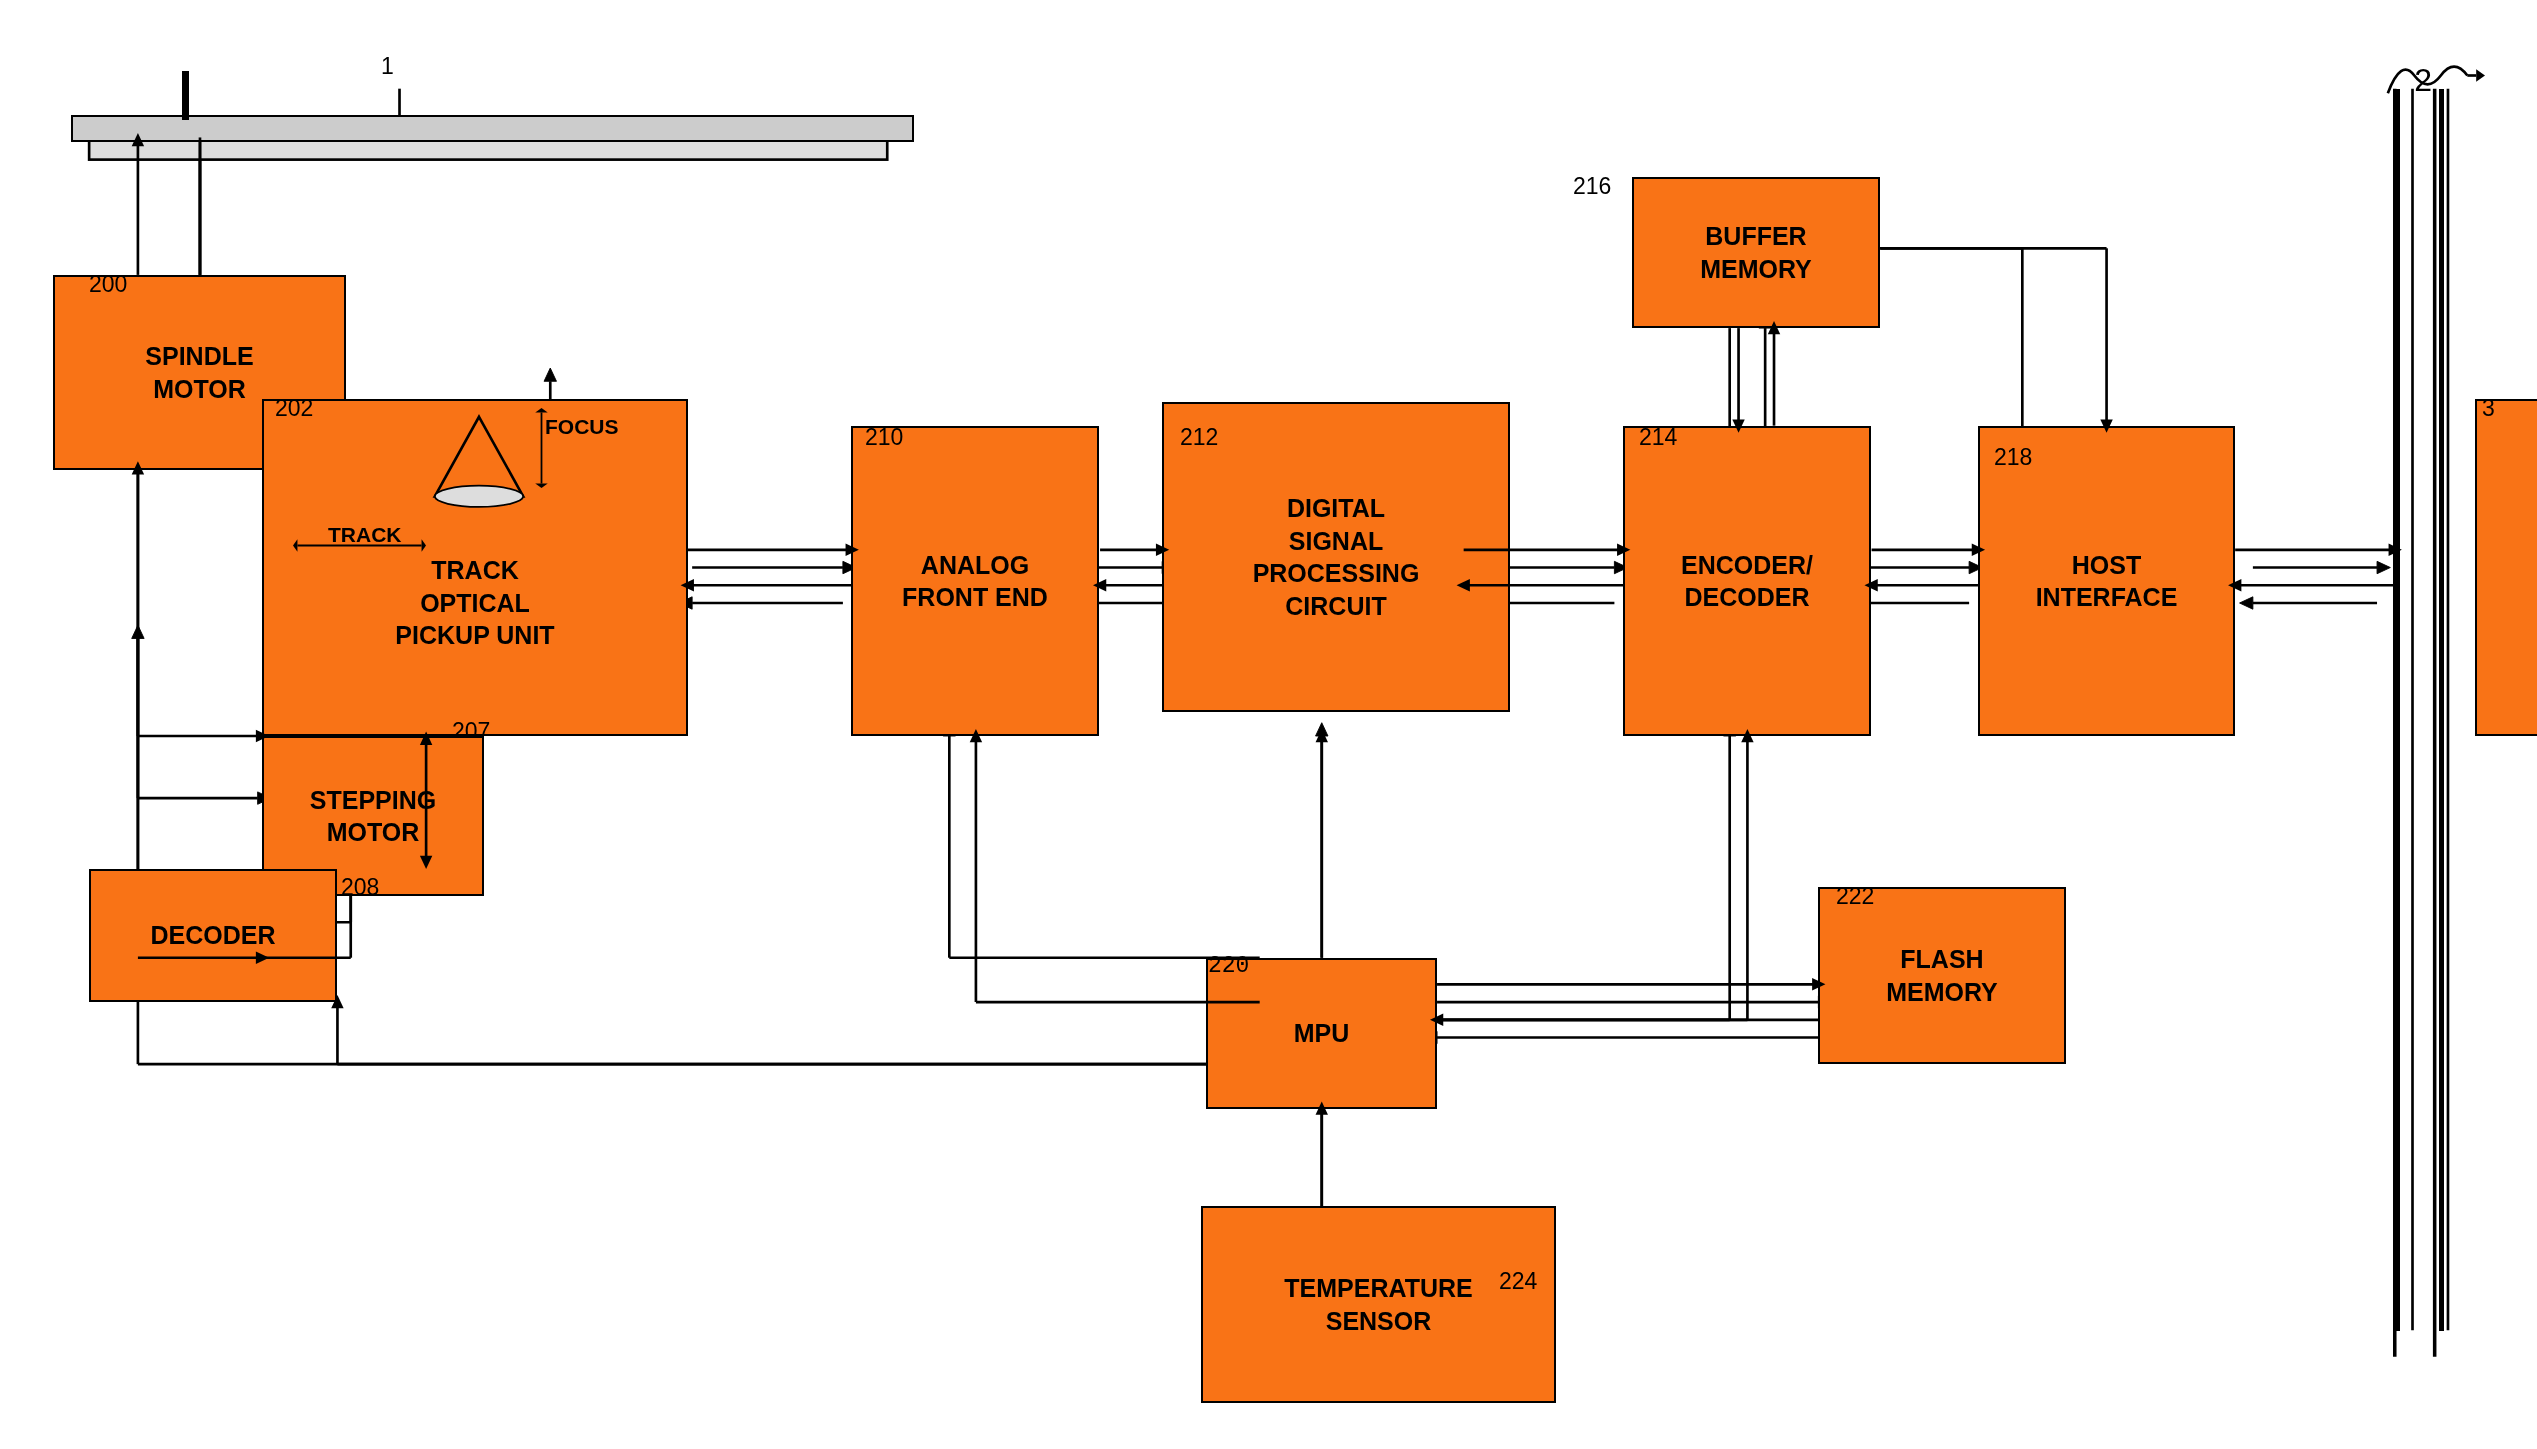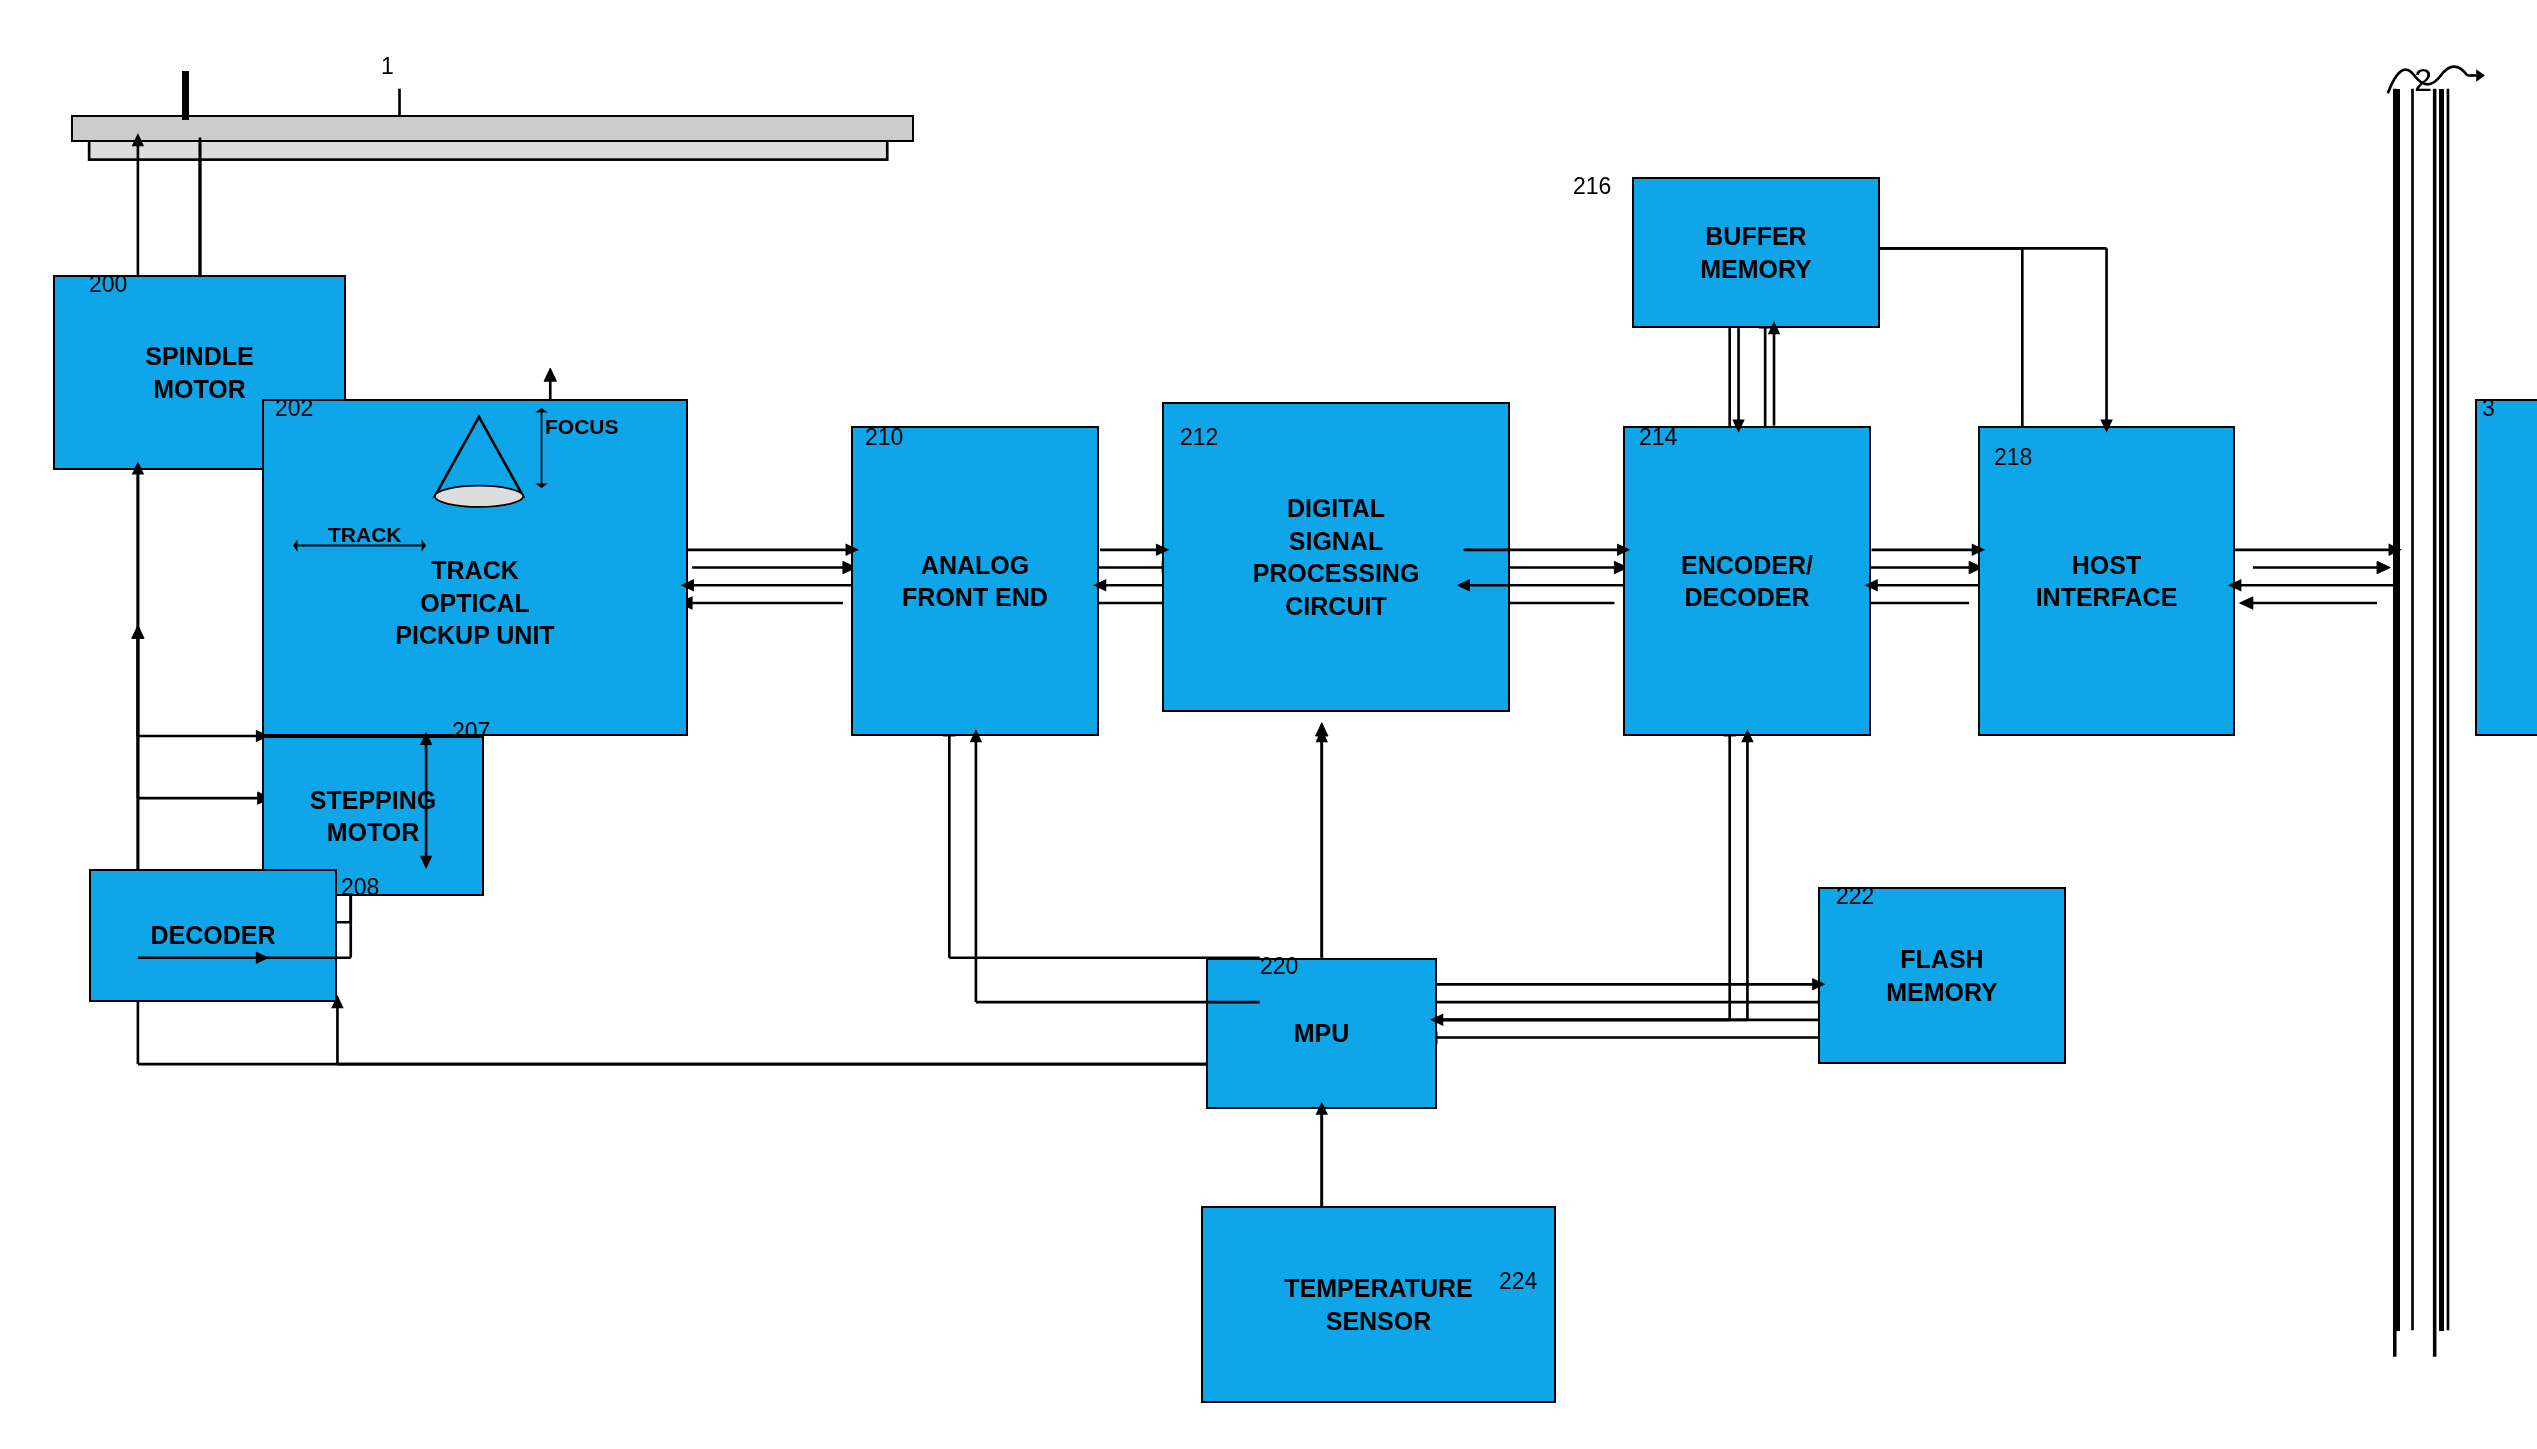--- a/index.html
+++ b/index.html
@@ -13,21 +13,21 @@
     }
     .diagram {
       position: absolute;
       top: 0; left: 0;
       width: 2538px;
       height: 1449px;
     }
     .block {
       position: absolute;
       border: 2.7px solid #000;
-      background: #0ea5e9;
+      background: #f97316;
       display: flex;
       align-items: center;
       justify-content: center;
       text-align: center;
       font-size: 25px;
       font-weight: bold;
       line-height: 1.3;
     }
     .label {
       position: absolute;
@@ -240,21 +240,21 @@
   <span class="ref-num" style="top:173px; left:1573px;">216</span>
 
   <div class="block" style="left:1978px; top:426px; width:257px; height:310px;">
     <span>HOST<br>INTERFACE</span>
   </div>
   <span class="ref-num" style="top:424px; left:1994px;margin-top:20px;">218</span>
 
   <div class="block" style="left:1206px; top:958px; width:231px; height:151px;">
     <span>MPU</span>
   </div>
-  <span class="ref-num" style="top:953px; left:1260px;">220</span>
+  <span class="ref-num" style="top:953px; left:1208px;font-family:Liberation Mono, monospace;">220</span>
 
   <div class="block" style="left:1818px; top:887px; width:248px; height:177px;">
     <span>FLASH<br>MEMORY</span>
   </div>
   <span class="ref-num" style="top:883px; left:1836px;">222</span>
 
   <div class="block" style="left:1201px; top:1206px; width:355px; height:197px;">
     <span>TEMPERATURE<br>SENSOR</span>
   </div>
   <span class="ref-num" style="top:1268px; left:1499px;">224</span>

